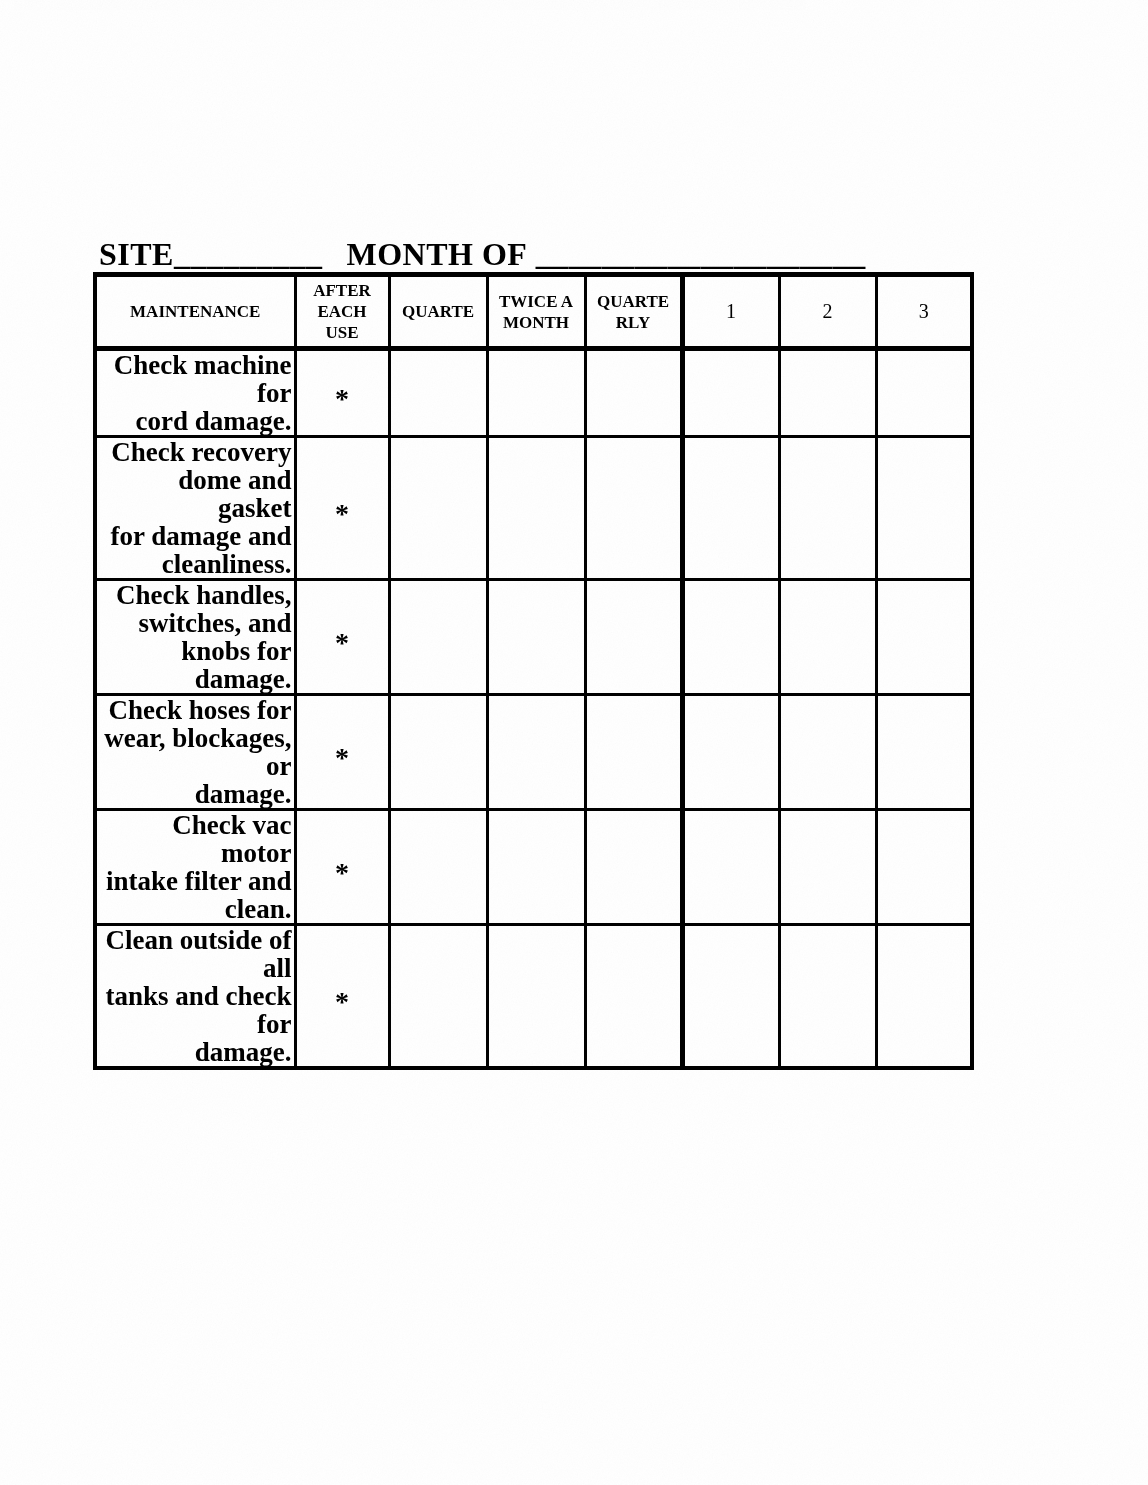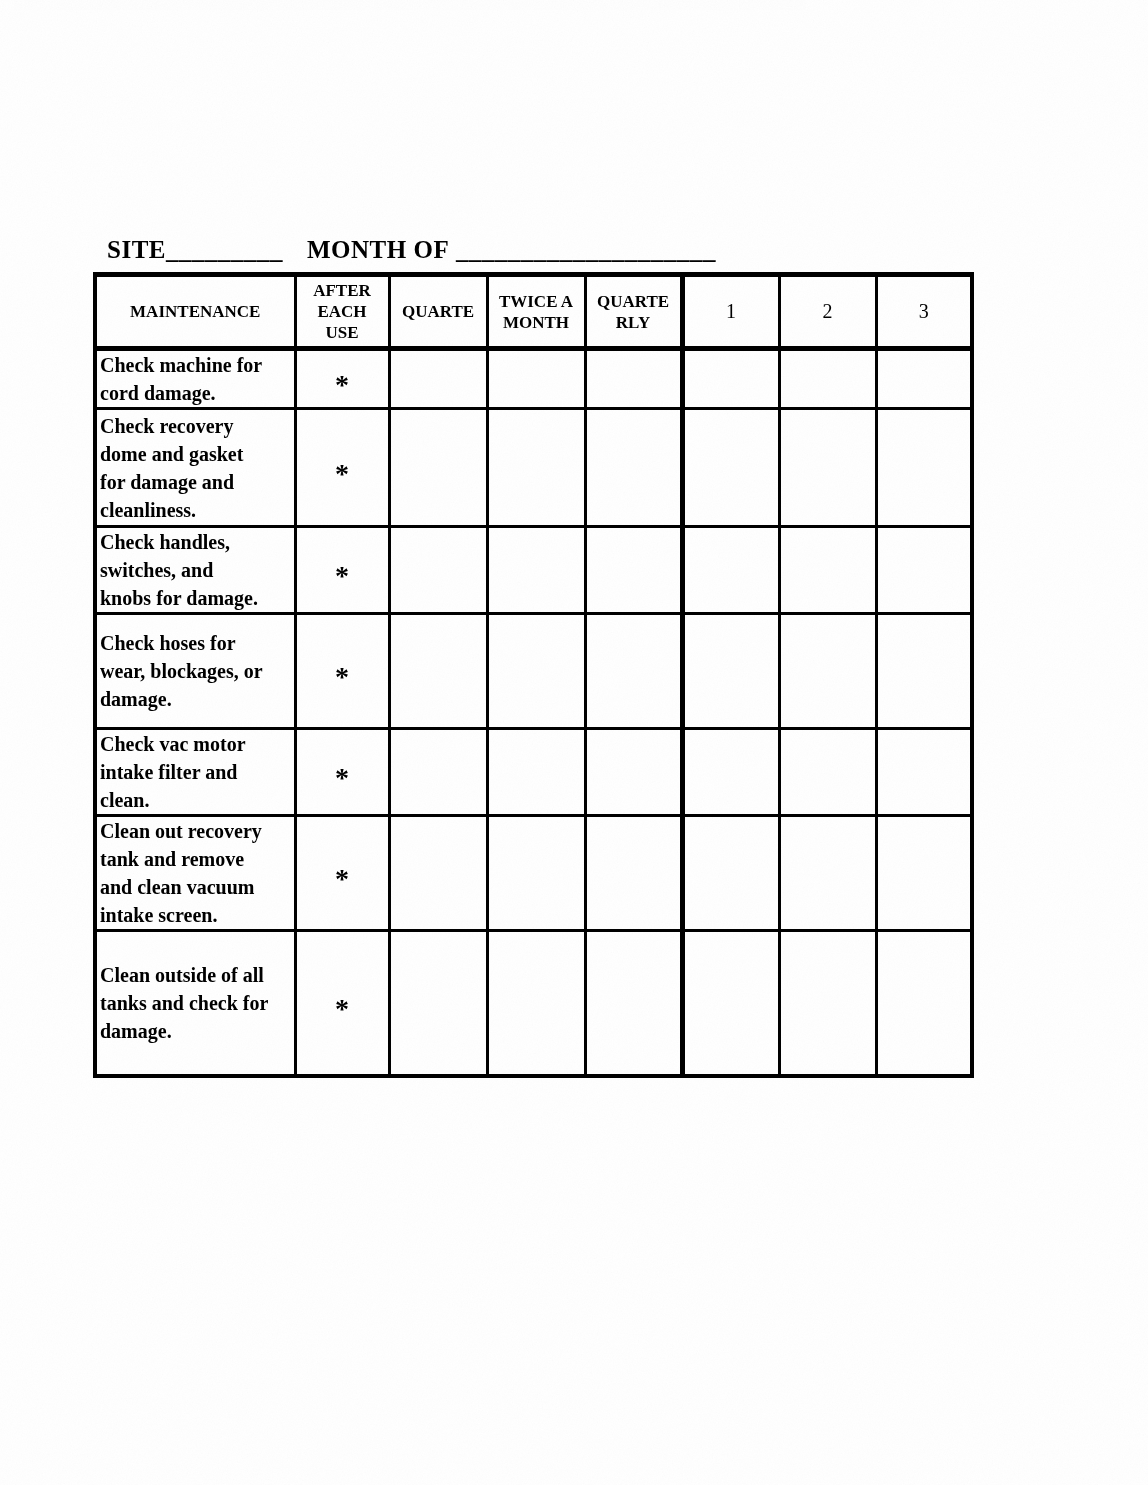--- a/index.html
+++ b/index.html
@@ -4,41 +4,41 @@
 <style>
   html,body{margin:0;padding:0;}
   body{
     width:1148px;height:1485px;background:#ffffff;position:relative;
     font-family:"Liberation Serif","DejaVu Serif",serif;color:#000;
     overflow:hidden;
   }
   .page{position:absolute;inset:0;}
   .noise{position:absolute;inset:0;width:100%;height:100%;pointer-events:none;opacity:.05;mix-blend-mode:multiply;}
   .title{
-    position:absolute;left:107px;top:236px;font-weight:bold;font-size:25px;
+    position:absolute;left:99px;top:236px;font-weight:bold;font-size:32px;
     white-space:nowrap;letter-spacing:.5px;
   }
   .title .month-label{margin-left:24px;}
   table.sched{
     position:absolute;left:93px;top:272px;width:877px;
     border-collapse:collapse;table-layout:fixed;
     border:4px solid #000;border-top-width:5px;
   }
   .sched th,.sched td{
     border:3px solid #000;padding:0;vertical-align:middle;
     white-space:pre-line;overflow:hidden;
   }
   .sched thead th{
     height:69px;font-weight:bold;font-size:17px;line-height:21px;
     text-align:center;border-bottom-width:5px;
   }
   .sched thead th.num{font-weight:400;font-size:20px;}
   .sched td.task{
-    font-weight:bold;font-size:20px;line-height:28px;
-    padding:0 2px 0 3px;text-align:left;
+    font-weight:bold;font-size:27px;line-height:28px;
+    padding:0 2px 0 3px;text-align:right;
   }
   .sched td.mark{
     text-align:center;font-weight:bold;font-size:28px;
   }
   .sched td.mark span{display:inline-block;transform:translateY(6px);}
   .sched .thick-left{border-left-width:5px;}
   .sched tbody tr:nth-child(1){height:55px;}
   .sched tbody tr:nth-child(2){height:118px;}
   .sched tbody tr:nth-child(3){height:85px;}
   .sched tbody tr:nth-child(4){height:115px;}
@@ -149,33 +149,20 @@
 clean.</td>
           <td class="mark"><span>*</span></td>
           <td></td>
           <td></td>
           <td></td>
           <td class="thick-left"></td>
           <td></td>
           <td></td>
         </tr>
         <tr>
-          <td class="task">Clean out recovery
-tank and remove
-and clean vacuum
-intake screen.</td>
-          <td class="mark"><span>*</span></td>
-          <td></td>
-          <td></td>
-          <td></td>
-          <td class="thick-left"></td>
-          <td></td>
-          <td></td>
-        </tr>
-        <tr>
           <td class="task">Clean outside of all
 tanks and check for
 damage.</td>
           <td class="mark"><span>*</span></td>
           <td></td>
           <td></td>
           <td></td>
           <td class="thick-left"></td>
           <td></td>
           <td></td>

